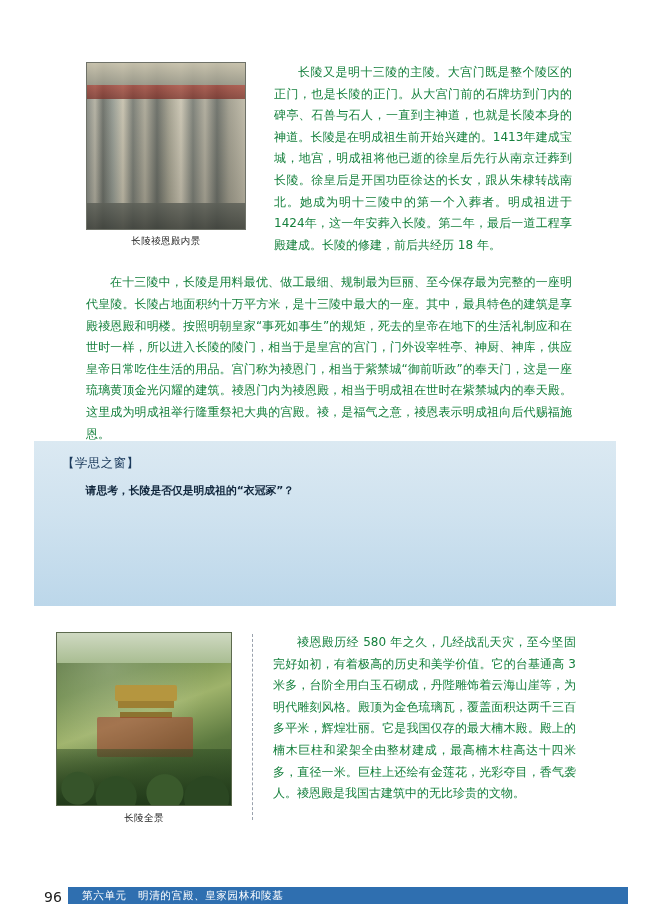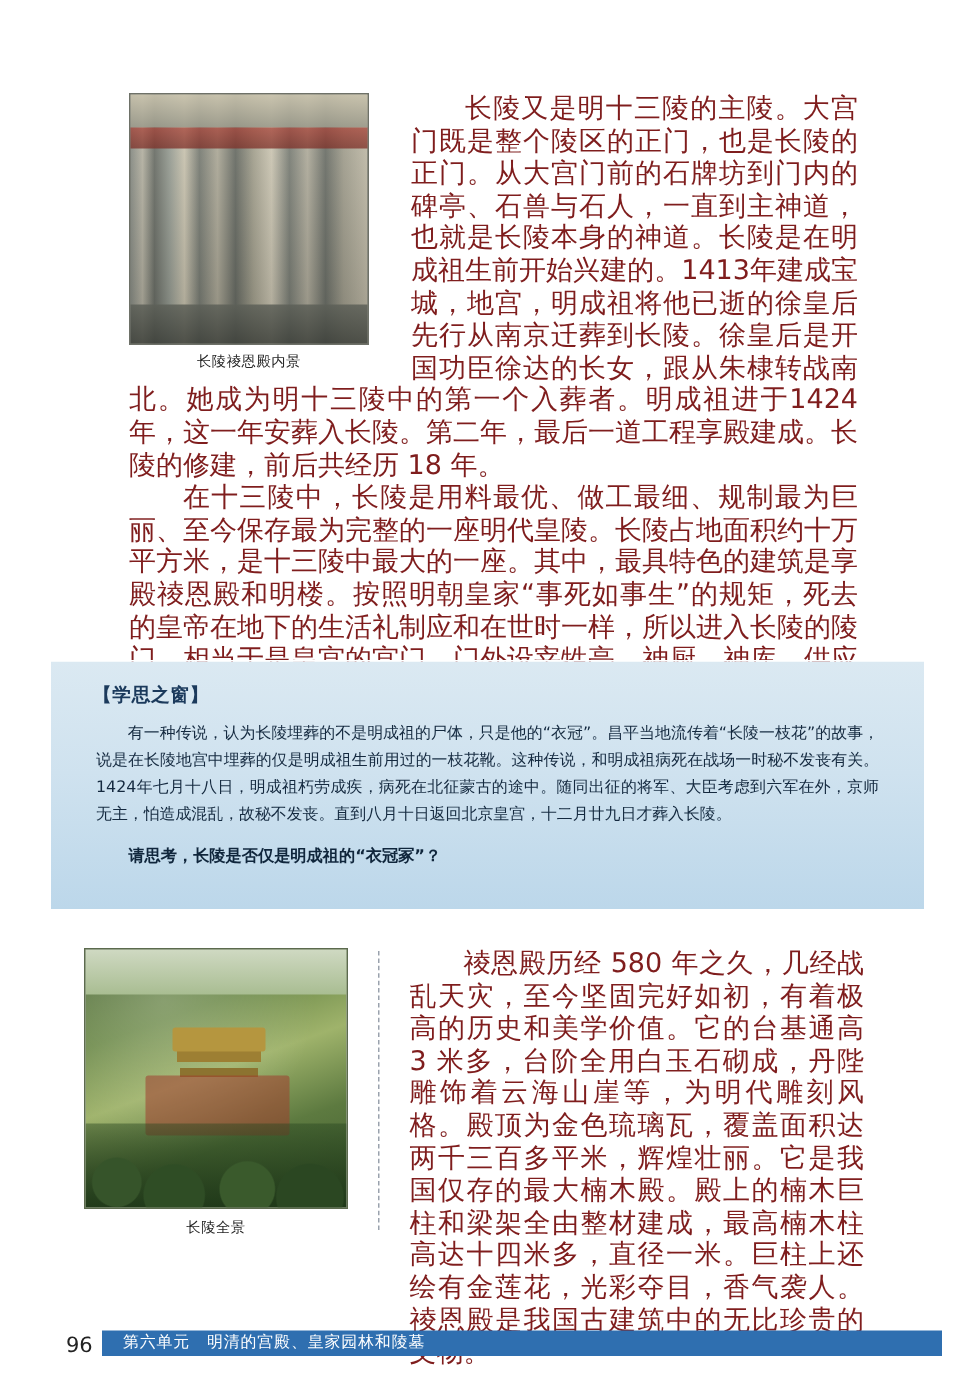--- a/index.html
+++ b/index.html
@@ -58,38 +58,38 @@
   .fig-caption {
     text-align: center;
     font-size: 9.5px;
     color: #262626;
     margin-top: 5px;
     letter-spacing: .4px;
   }
 
   p.body {
     margin: 0 0 0 0;
-    font-size: 18px;
+    font-size: 12px;
     line-height: 21.6px;
     text-align: justify;
     text-justify: inter-ideograph;
     text-indent: 2em;
-    color: #7f1d1d;
-  }
-  p.body + p.body { margin-top: 0px; }
+    color: #15803d;
+  }
+  p.body + p.body { margin-top: 16px; }
 
   
   .blue-box {
     position: absolute;
     left: 34px; top: 440px; width: 582px; height: 166px;
     background: linear-gradient(180deg,#dbe9f2 0%, #cfe2ef 45%, #bcd7ea 100%);
     border-top: 1px solid #ffffff;
   }
   .blue-box .bb-title {
-    font-size: 12.4px; font-weight: bold; color: #1b3a5c;
+    font-size: 12.4px; font-weight: normal; color: #1b3a5c;
     margin: 14px 0 8px 28px;
     letter-spacing: .5px;
   }
   .blue-box .bb-text {
     margin: 0 30px 0 30px;
     font-size: 10.6px;
     line-height: 18px;
     text-align: justify;
     text-justify: inter-ideograph;
     text-indent: 2em;
@@ -186,21 +186,20 @@
       </div>
       <div class="fig-caption">长陵祾恩殿内景</div>
     </div>
 
     <p class="body">长陵又是明十三陵的主陵。大宫门既是整个陵区的正门，也是长陵的正门。从大宫门前的石牌坊到门内的碑亭、石兽与石人，一直到主神道，也就是长陵本身的神道。长陵是在明成祖生前开始兴建的。1413年建成宝城，地宫，明成祖将他已逝的徐皇后先行从南京迁葬到长陵。徐皇后是开国功臣徐达的长女，跟从朱棣转战南北。她成为明十三陵中的第一个入葬者。明成祖进于1424年，这一年安葬入长陵。第二年，最后一道工程享殿建成。长陵的修建，前后共经历 18 年。</p>
     <p class="body">在十三陵中，长陵是用料最优、做工最细、规制最为巨丽、至今保存最为完整的一座明代皇陵。长陵占地面积约十万平方米，是十三陵中最大的一座。其中，最具特色的建筑是享殿祾恩殿和明楼。按照明朝皇家“事死如事生”的规矩，死去的皇帝在地下的生活礼制应和在世时一样，所以进入长陵的陵门，相当于是皇宫的宫门，门外设宰牲亭、神厨、神库，供应皇帝日常吃住生活的用品。宫门称为祾恩门，相当于紫禁城“御前听政”的奉天门，这是一座琉璃黄顶金光闪耀的建筑。祾恩门内为祾恩殿，相当于明成祖在世时在紫禁城内的奉天殿。这里成为明成祖举行隆重祭祀大典的宫殿。祾，是福气之意，祾恩表示明成祖向后代赐福施恩。</p>
   </div>
 
   <div class="blue-box">
     <div class="bb-title">【学思之窗】</div>
-    <div class="bb-text">有一种传说，认为长陵埋葬的不是明成祖的尸体，只是他的“衣冠”。昌平当地流传着“长陵一枝花”的故事，说是在长陵地宫中埋葬的仅是明成祖生前用过的一枝花靴。这种传说，和明成祖病死在战场一时秘不发丧有关。1424年七月十八日，明成祖朽劳成疾，病死在北征蒙古的途中。随同出征的将军、大臣考虑到六军在外，京师无主，怕造成混乱，故秘不发丧。直到八月十日返回北京皇宫，十二月廿九日才葬入长陵。</div>
     <div class="bb-question">请思考，长陵是否仅是明成祖的“衣冠冢”？</div>
   </div>
 
   <div class="lower">
     <div class="fig-lower">
       <div class="photo">
         <div class="sky"></div>
         <div class="roof1"></div>
         <div class="wallsq"></div>
         <div class="trees"></div>

